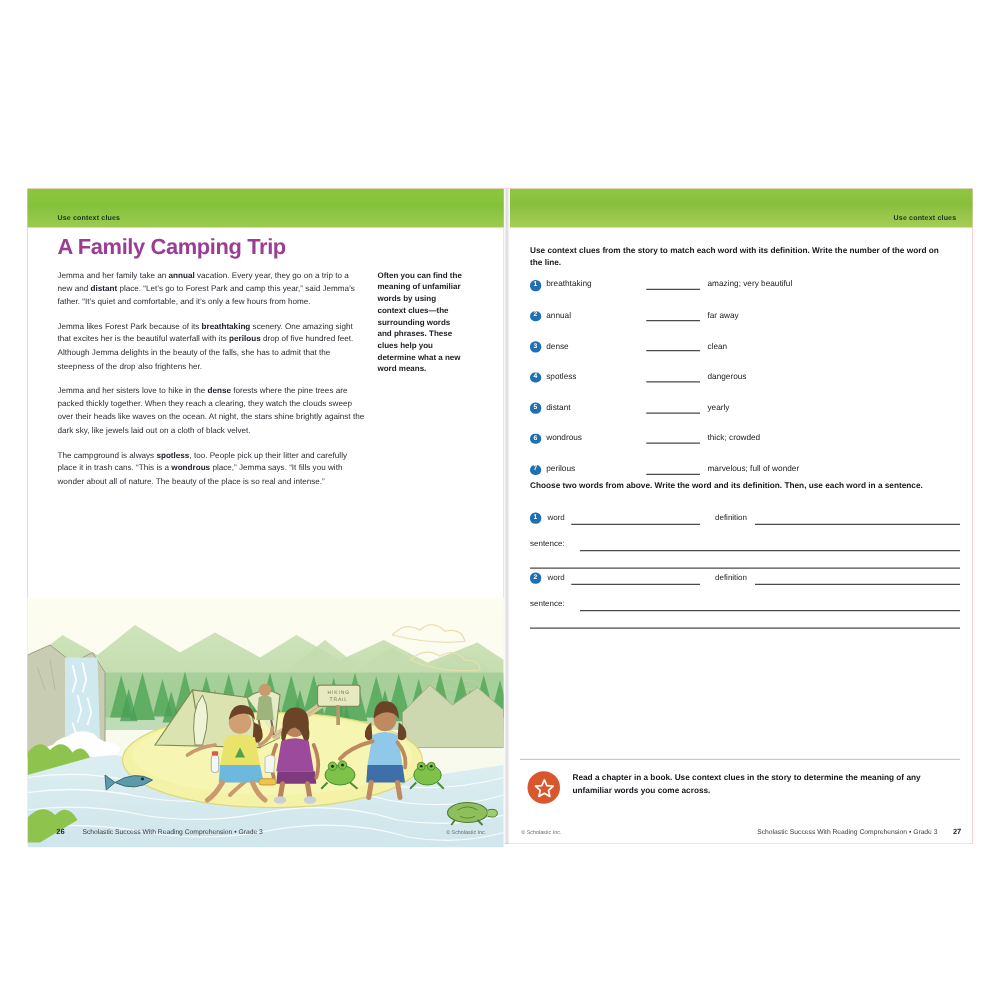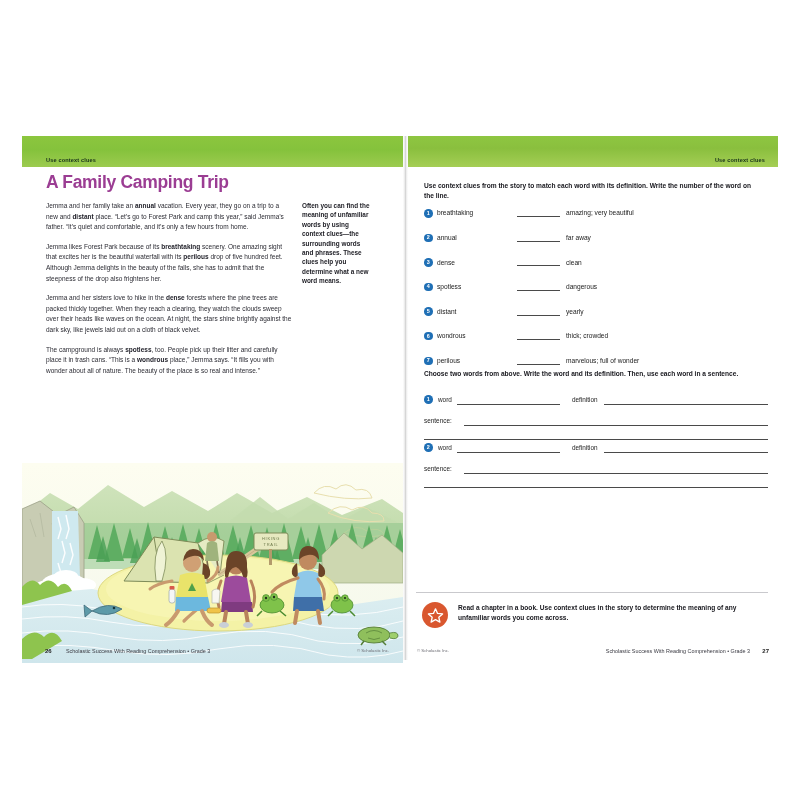--- a/index.html
+++ b/index.html
@@ -6,21 +6,21 @@
   body{
     width:800px;height:800px;
     background:#ffffff;
     font-family:"Liberation Sans", sans-serif;
     overflow:hidden;
   }
   .stage{position:relative;width:800px;height:800px;}
 
   
   .spread{
-    position:absolute;left:22px;top:136px;width:756px;height:524px;
+    position:absolute;left:22px;top:151px;width:756px;height:524px;
     background:#ef4444;
     display:flex;
   }
   .page{position:relative;height:100%;background:#fff;}
   .page-left{width:381px;}
   .gutter{width:5px;background:linear-gradient(90deg,#ffffff 0%,#e9e9e9 35%,#d6d6d6 50%,#eeeeee 70%,#ffffff 100%);}
   .page-right{width:370px;}
 
   
   .band{

